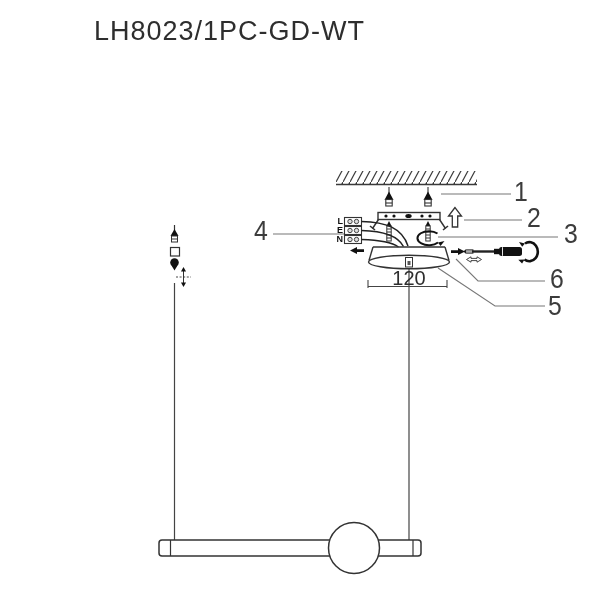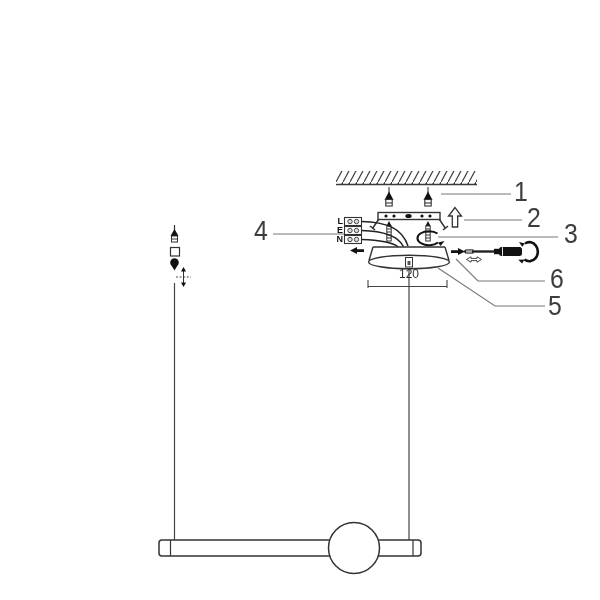--- a/index.html
+++ b/index.html
@@ -15,21 +15,21 @@
   .callout{
     position:absolute;font-size:27px;color:#3c3c3c;line-height:1;
     transform:scaleX(.92);transform-origin:left top;
   }
   .term{
     position:absolute;left:333px;width:10px;text-align:right;
     font-size:9px;font-weight:bold;color:#111;line-height:1;
   }
   .dim{
     position:absolute;left:386px;top:268px;width:46px;text-align:center;
-    font-size:12px;color:#2e2e2e;line-height:1;
+    font-size:20px;color:#2e2e2e;line-height:1;
   }
 </style>
 </head>
 <body>
 
 <div id="stage">
 
 <svg width="600" height="600" viewBox="0 0 600 600">
   <defs>
     <pattern id="hatch" width="7" height="13" patternUnits="userSpaceOnUse">
@@ -174,20 +174,21 @@
   </g>
 
   <g>
     <rect x="159" y="540" width="262" height="16" rx="3" fill="#fff" stroke="#333" stroke-width="1.5"></rect>
     <line x1="170.5" y1="540" x2="170.5" y2="556" stroke="#333" stroke-width="1.2"></line>
     <line x1="413" y1="540" x2="413" y2="556" stroke="#333" stroke-width="1.2"></line>
   </g>
   <circle cx="354" cy="548" r="25.5" fill="#fff" stroke="#333" stroke-width="1.5"></circle>
 </svg>
 
+<div class="title">LH8023/1PC-GD-WT</div>
 
 <div class="callout" style="left:514px;top:179px">1</div>
 <div class="callout" style="left:527px;top:205px">2</div>
 <div class="callout" style="left:564px;top:221px">3</div>
 <div class="callout" style="left:254px;top:218px">4</div>
 <div class="callout" style="left:550px;top:266px">6</div>
 <div class="callout" style="left:548px;top:293px">5</div>
 
 <div class="term" style="top:217px">L</div>
 <div class="term" style="top:226px">E</div>

